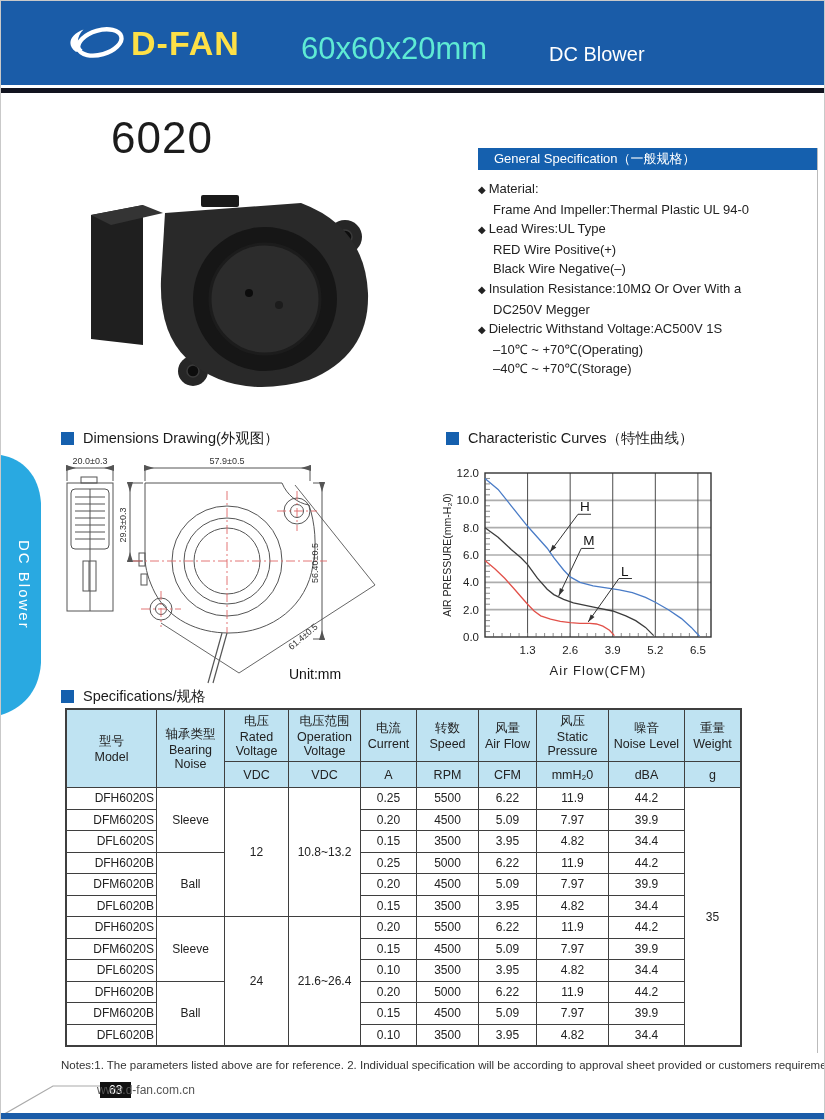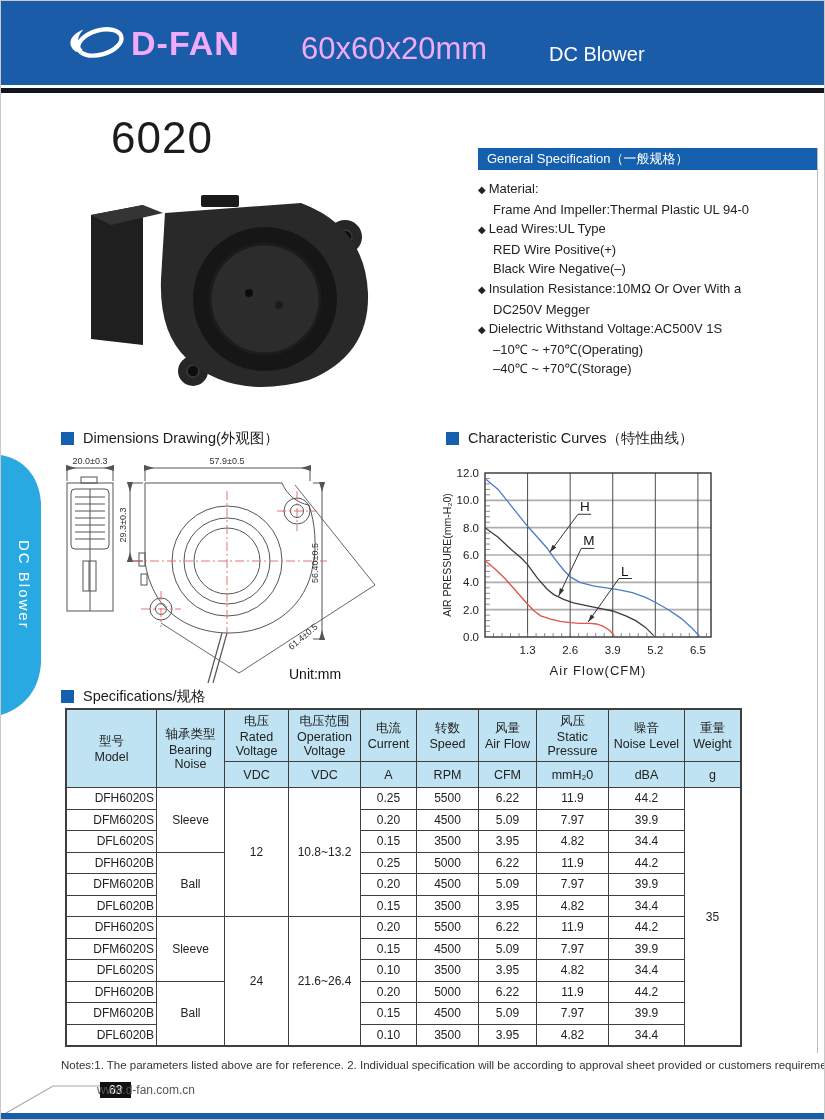--- a/index.html
+++ b/index.html
@@ -5,37 +5,37 @@
   * { margin:0; padding:0; box-sizing:border-box; }
   body { background:#e8e8e8; font-family:"Liberation Sans", sans-serif; }
   #page { position:relative; width:825px; height:1120px; background:#fff; margin:0 auto;
           overflow:hidden; border:1px solid #c9c9c9; }
 
   
   .hdr { position:absolute; left:0; top:0; width:825px; height:84px; background:#1a5ca8; }
   .hdr-gap { position:absolute; left:0; top:84px; width:825px; height:3px; background:#fff; }
   .hdr-rule { position:absolute; left:0; top:87px; width:825px; height:5px; background:#11131f; }
   .brand { position:absolute; left:68px; top:22px; display:flex; align-items:center; }
-  .brand-name { color:#f0abfc; font-size:34px; font-weight:bold; letter-spacing:1px; margin-left:4px; }
-  .hdr-size { position:absolute; left:300px; top:30px; color:#f0abfc; font-size:31px; }
+  .brand-name { color:#fde047; font-size:34px; font-weight:bold; letter-spacing:1px; margin-left:4px; }
+  .hdr-size { position:absolute; left:300px; top:30px; color:#5eead4; font-size:31px; }
   .hdr-prod { position:absolute; left:548px; top:42px; color:#fff; font-size:20px; }
 
   
   .side-tab { position:absolute; left:0; top:448px; width:46px; height:272px; }
   .side-tab-label { position:absolute; left:8px; top:0; width:30px; height:272px; color:#fff;
        font-size:15px; letter-spacing:2px; writing-mode:vertical-rl;
        display:flex; align-items:center; justify-content:center; }
 
   .model-num { position:absolute; left:110px; top:112px; font-size:44px; color:#1c1c1c; letter-spacing:1px; }
 
   .photo { position:absolute; left:72px; top:182px; }
 
   
   .gs-bar { position:absolute; left:477px; top:147px; width:339px; height:22px; background:#1560ae;
-            color:#fff; font-size:13px; line-height:22px; padding-left:9px; white-space:nowrap; overflow:hidden; }
+            color:#fff; font-size:13px; line-height:22px; padding-left:16px; white-space:nowrap; overflow:hidden; }
   .gs-list { position:absolute; left:477px; top:178px; width:340px; font-size:13px; color:#222; }
   .spec-line { line-height:19.6px; white-space:nowrap; }
   .spec-line.i { padding-left:15px; }
   .spec-line .diamond { font-size:10px; margin-right:3px; color:#222; }
   .right-rule { position:absolute; left:816px; top:147px; width:1px; height:905px; background:#bbb; }
 
   
   .sec-title { position:absolute; display:flex; align-items:center; font-size:14.5px; color:#1a1a1a; }
   .sec-sq { width:13px; height:13px; background:#1560ae; margin-right:9px; flex:none; }
 

